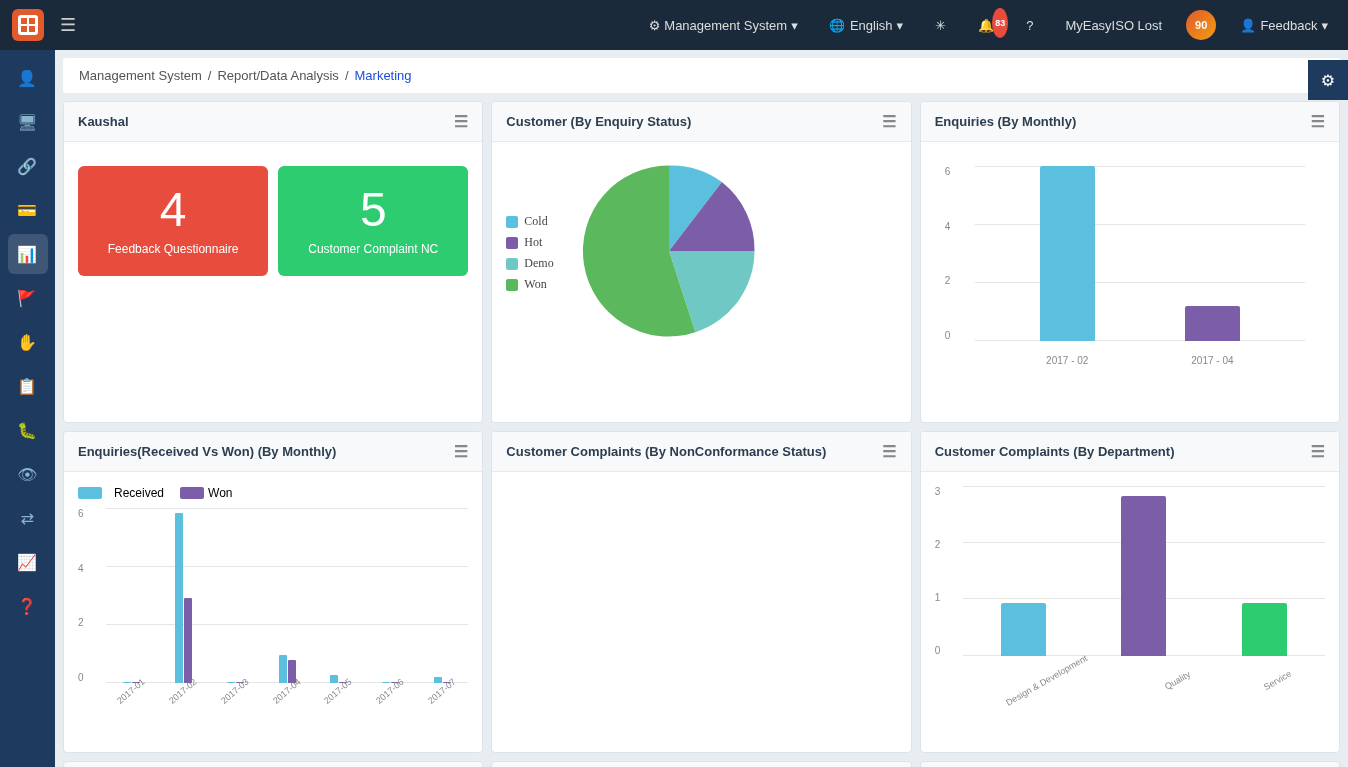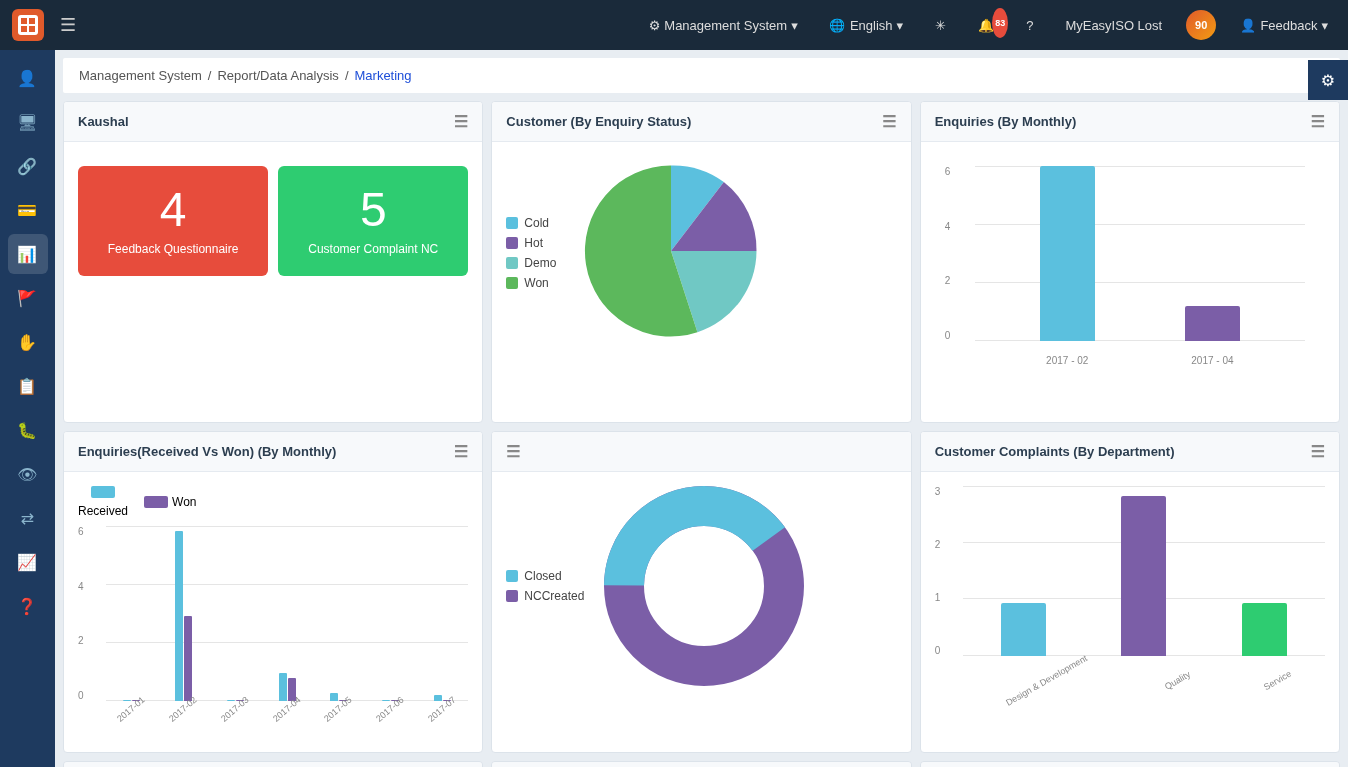--- a/index.html
+++ b/index.html
@@ -230,21 +230,21 @@
           </div>
         </div>
       </div>
 
       <div class="card">
         <div class="card-header">
           <span>Customer (By Enquiry Status)</span>
           <span class="menu-icon">☰</span>
         </div>
         <div class="card-body">
-          <div style="display:flex; align-items:center; gap:20px;">
+          <div style="display:flex; align-items:center; gap:20px;font-family:Liberation Serif, serif;">
             <div class="legend">
               <div class="legend-item">
                 <div class="legend-dot" style="background:#5bc0de;"></div>
                 <span>Cold</span>
               </div>
               <div class="legend-item">
                 <div class="legend-dot" style="background:#7b5ea7;"></div>
                 <span>Hot</span>
               </div>
               <div class="legend-item">
@@ -314,21 +314,21 @@
       </div>
 
       <div class="card">
         <div class="card-header">
           <span>Enquiries(Received Vs Won) (By Monthly)</span>
           <span class="menu-icon">☰</span>
         </div>
         <div class="card-body">
 
           <div style="display:flex;gap:16px;margin-bottom:8px;font-size:12px;">
-            <div style="display:flex;align-items:center;gap:6px;flex-direction:column;">
+            <div style="display:flex;align-items:center;gap:12px;">
               <div style="width:24px;height:12px;background:#5bc0de;border-radius:2px;"></div>
               <span>Received</span>
             </div>
             <div style="display:flex;align-items:center;gap:4px;">
               <div style="width:24px;height:12px;background:#7b5ea7;border-radius:2px;"></div>
               <span>Won</span>
             </div>
           </div>
           <div style="position:relative;height:200px;padding-left:28px;">
 
@@ -391,41 +391,22 @@
               <span style="transform:rotate(-40deg);transform-origin:top left;display:inline-block;margin-top:4px;">2017-05</span>
               <span style="transform:rotate(-40deg);transform-origin:top left;display:inline-block;margin-top:4px;">2017-06</span>
               <span style="transform:rotate(-40deg);transform-origin:top left;display:inline-block;margin-top:4px;">2017-07</span>
             </div>
           </div>
         </div>
       </div>
 
       <div class="card">
         <div class="card-header">
-          <span class="menu-icon">☰</span>
-        </div>
-        <div class="card-body">
-          <div style="display:flex;align-items:center;gap:20px;">
-            <div class="legend">
-              <div class="legend-item">
-                <div class="legend-dot" style="background:#5bc0de;"></div>
-                <span>Closed</span>
-              </div>
-              <div class="legend-item">
-                <div class="legend-dot" style="background:#7b5ea7;"></div>
-                <span>NCCreated</span>
-              </div>
-            </div>
-
-            <svg width="200" height="200" viewBox="0 0 200 200">
-              <circle cx="100" cy="100" r="80" fill="none" stroke="#7b5ea7" stroke-width="40"></circle>
-
-              <circle cx="100" cy="100" r="80" fill="none" stroke="#5bc0de" stroke-width="40" stroke-dasharray="201.06 301.59" stroke-dashoffset="125.66" transform="rotate(-90 100 100)"></circle>
-            </svg>
-          </div>
+          <span>Customer Complaints (By NonConformance Status)</span>
+          <span class="menu-icon">☰</span>
         </div>
       </div>
 
       <div class="card">
         <div class="card-header">
           <span>Customer Complaints (By Department)</span>
           <span class="menu-icon">☰</span>
         </div>
         <div class="card-body">
           <div style="position:relative;height:200px;padding-left:28px;">

